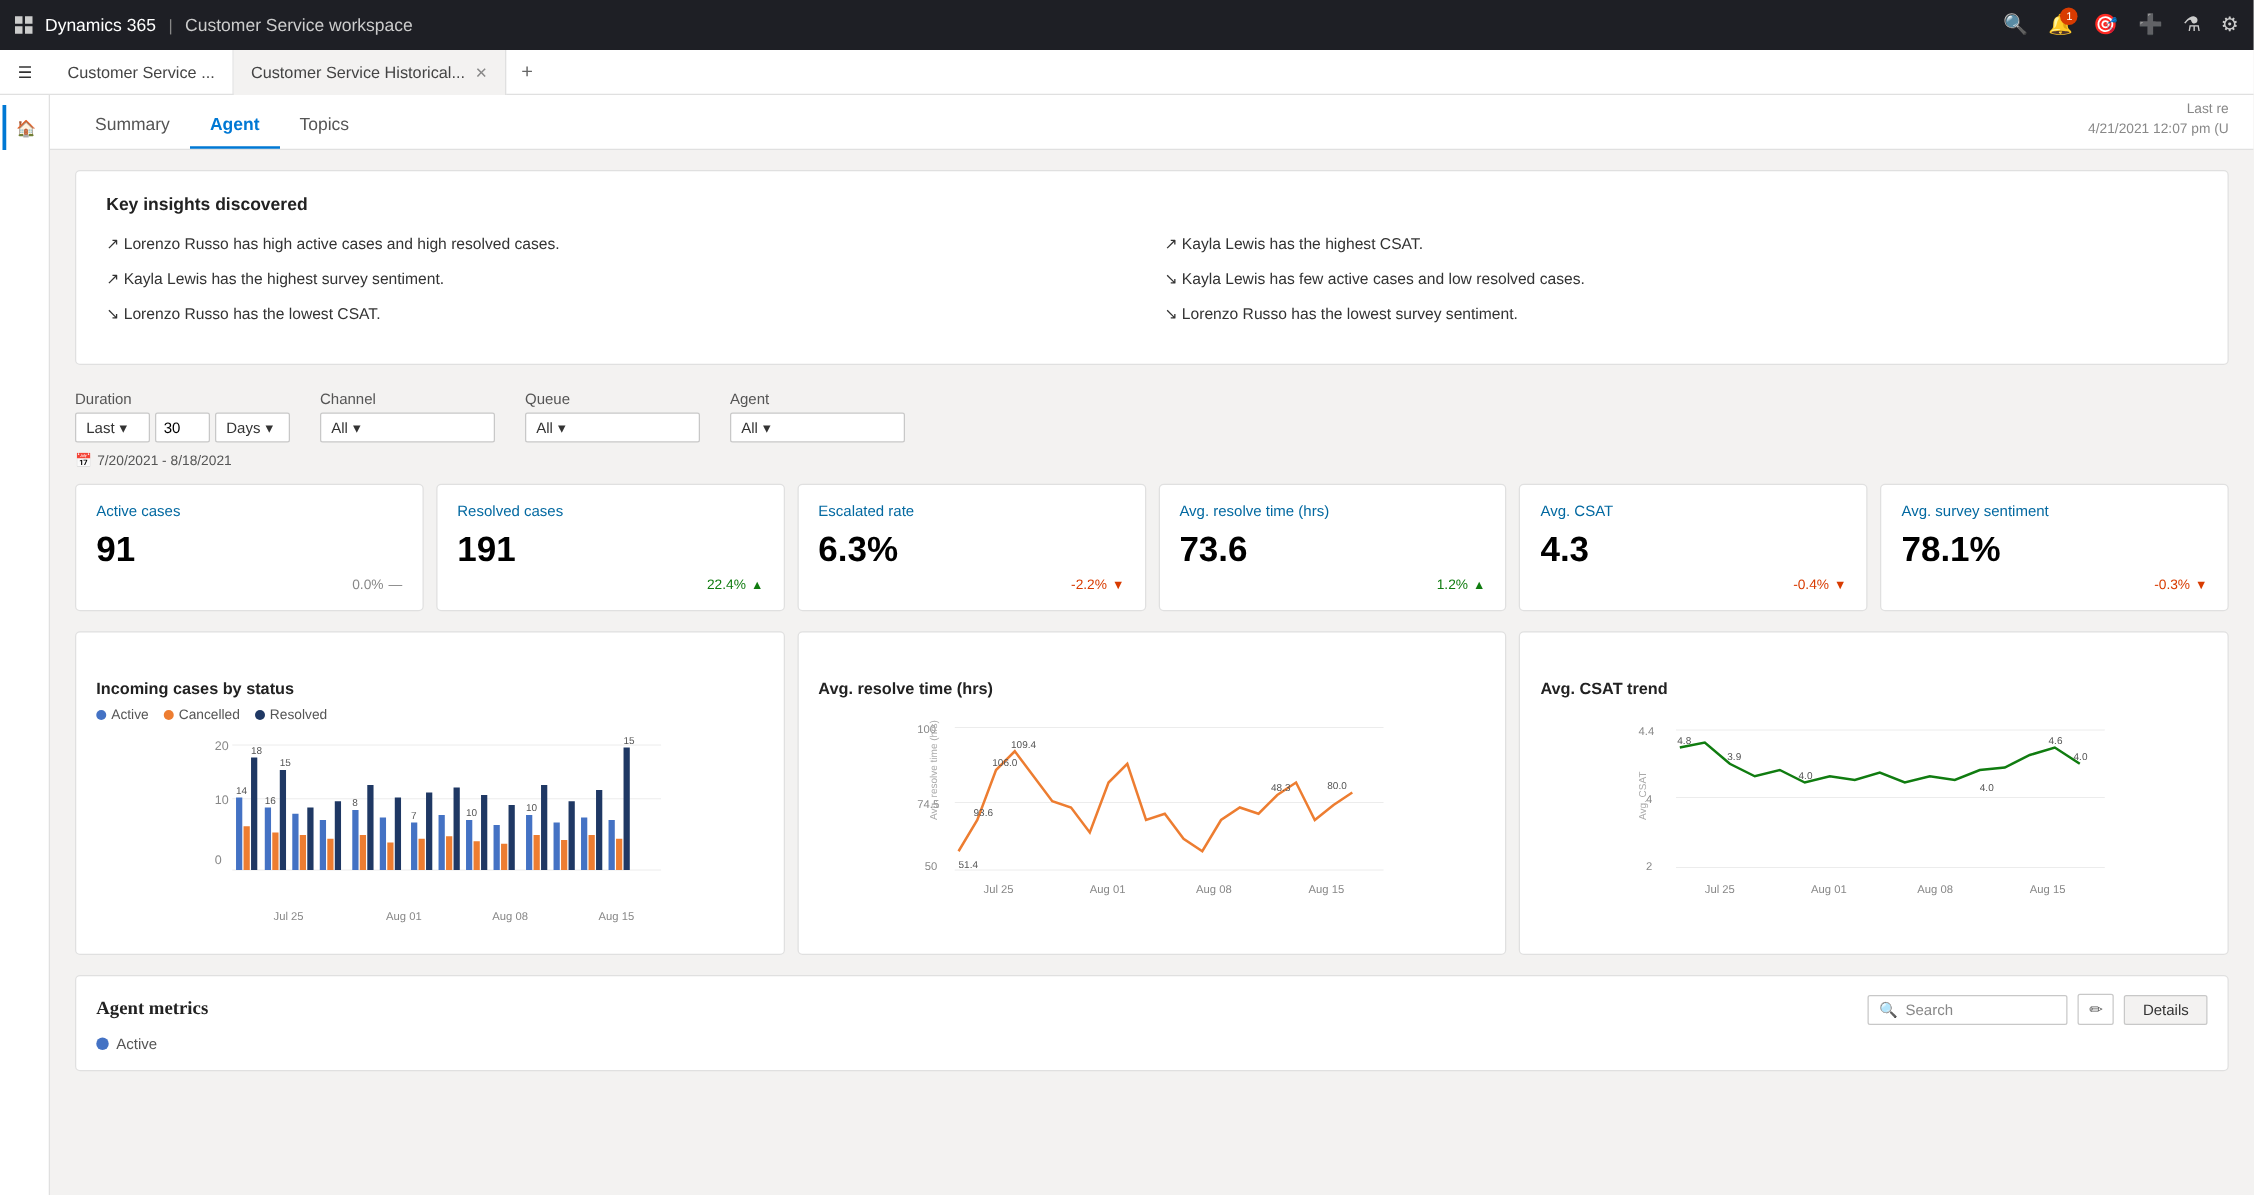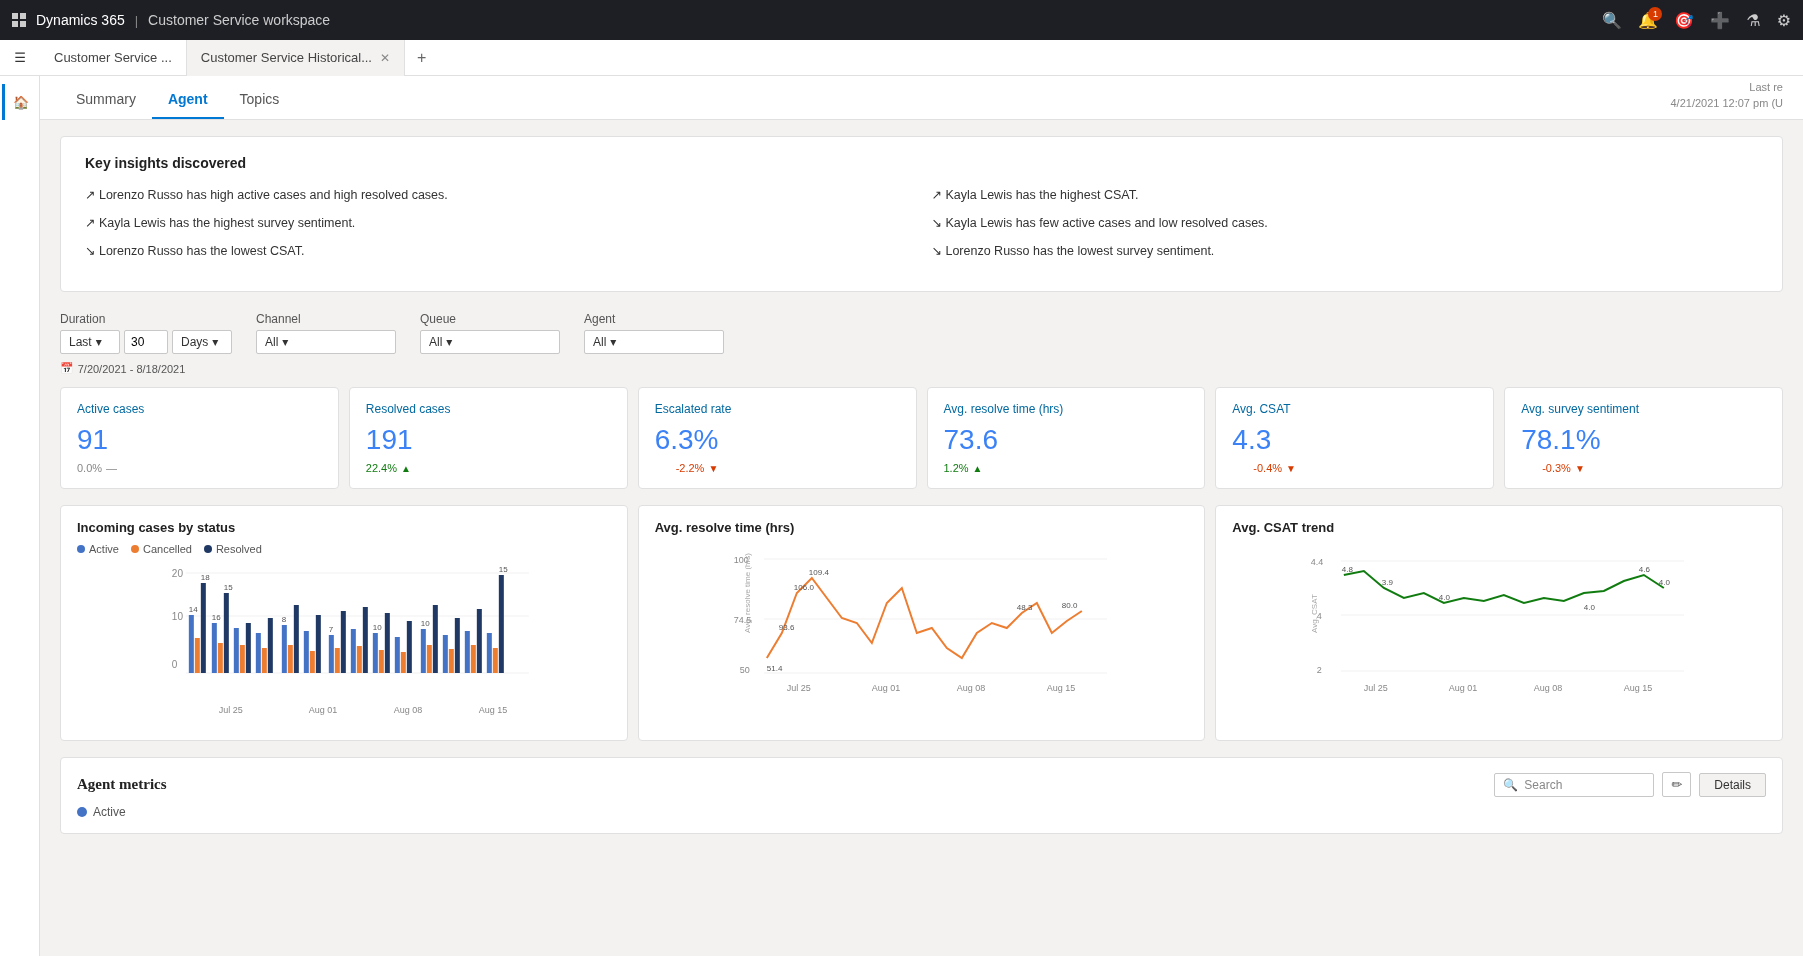--- a/index.html
+++ b/index.html
@@ -139,43 +139,43 @@
       margin-bottom: 16px;
       margin-top: 12px;
     }
     .kpi-card {
       background: #fff;
       border: 1px solid #e0e0e0;
       border-radius: 4px;
       padding: 14px 16px;
     }
     .kpi-label { font-size: 12px; color: #0369a1; margin-bottom: 8px; }
-    .kpi-value { font-size: 28px; font-weight: 400; color: #3b82f6; margin-bottom: 6px; }
-    .kpi-change { font-size: 11px; display: flex; align-items: center; gap: 4px; }
+    .kpi-value { font-size: 28px; font-weight: 700; color: #000000; margin-bottom: 6px; }
+    .kpi-change { font-size: 11px; display: flex; align-items: center; gap: 4px; justify-content: flex-end; }
     .kpi-change.up { color: #107c10; }
     .kpi-change.down { color: #d83b01; margin-left: 21px; }
     .kpi-change.neutral { color: #888; }
     .arrow-up { color: #107c10; font-size: 10px; }
     .arrow-down { color: #d83b01; font-size: 10px; }
     .dash { color: #888; }
 
     
     .charts-row {
       display: grid;
       grid-template-columns: 1fr 1fr 1fr;
       gap: 10px;
       margin-bottom: 16px;
     }
     .chart-card {
       background: #fff;
       border: 1px solid #e0e0e0;
       border-radius: 4px;
       padding: 14px 16px;
     }
-    .chart-title { font-size: 13px; font-weight: 600; color: #222; margin-bottom: 8px; }
+    .chart-title { font-size: 13px; font-weight: 600; color: #222; margin-bottom: 8px; margin-top: 23px; }
     .chart-legend { display: flex; gap: 12px; margin-bottom: 8px; }
     .legend-item { display: flex; align-items: center; gap: 4px; font-size: 11px; color: #555; }
     .legend-dot { width: 8px; height: 8px; border-radius: 50%; }
 
     
     .chart-area { width: 100%; }
 
     
     .agent-metrics-card {
       background: #fff;

